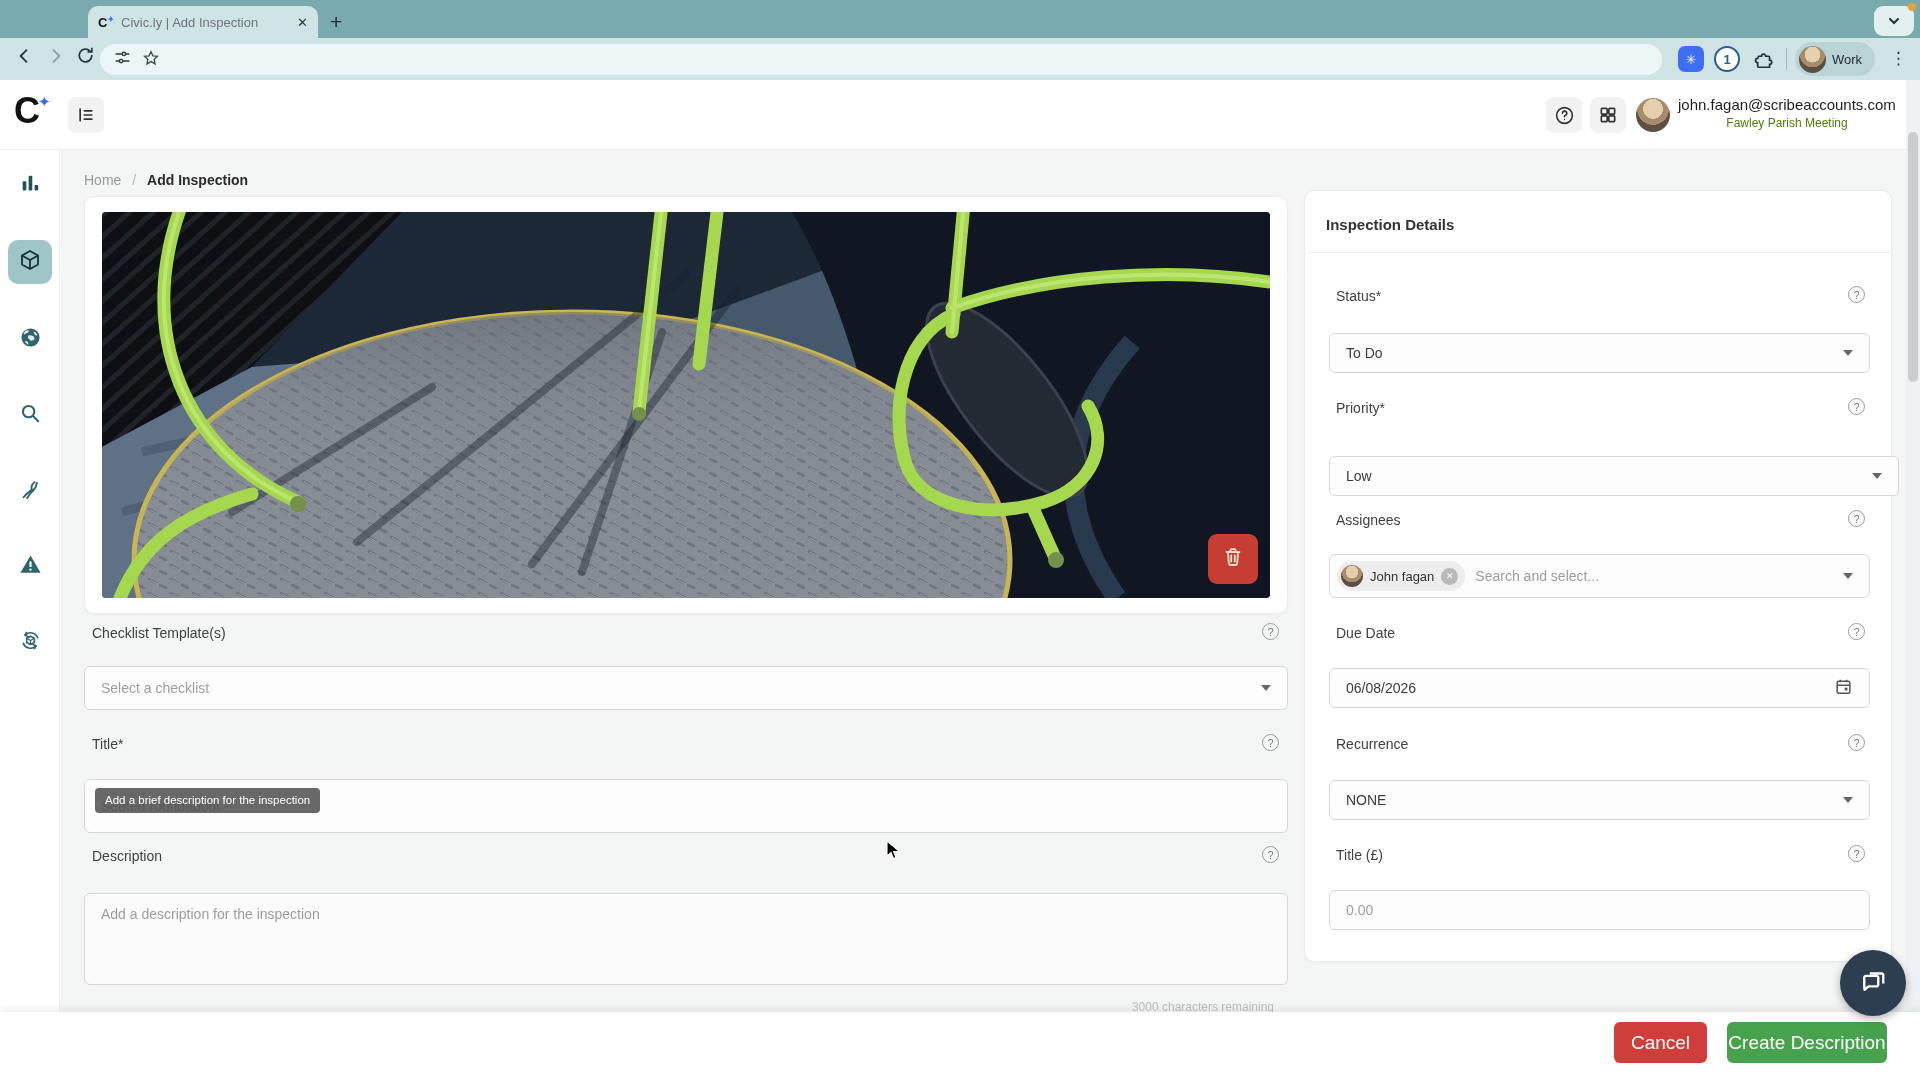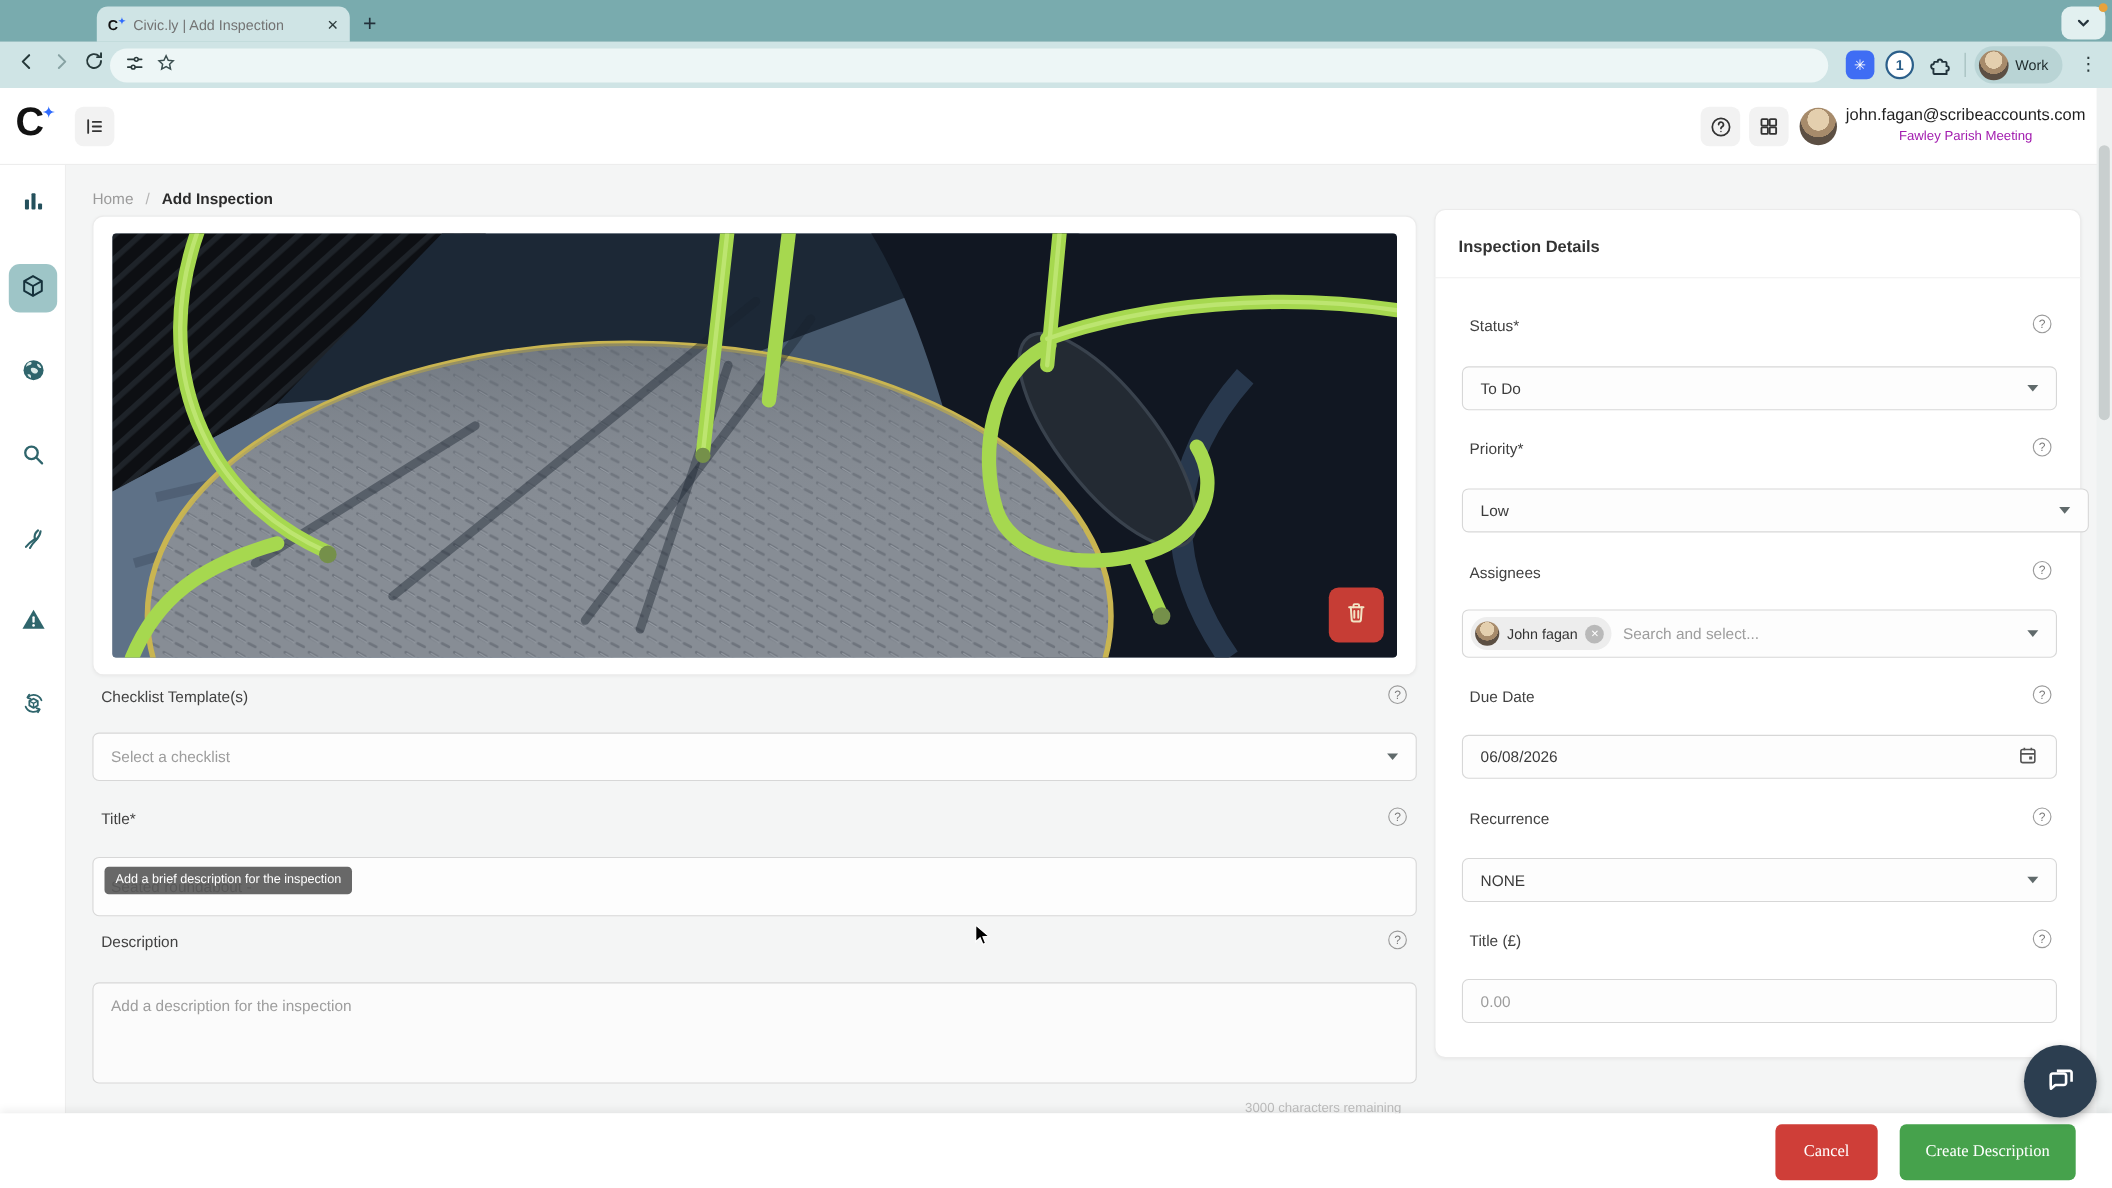--- a/index.html
+++ b/index.html
@@ -18,21 +18,21 @@
 .urltext{font-size:14px;color:#1d2b2c;flex:1}
 .extwrap{top:46px;z-index:11}
 .profilepill{left:1795px;top:42px;width:80px;height:34px;background:#b9d4d5;border-radius:17px;display:flex;align-items:center;gap:6px;padding:0 4px;z-index:11}
 .avatarimg{border-radius:50%;background:radial-gradient(circle at 50% 32%,#e4cfae 0 34%,#a78b6b 35% 55%,#5c4f43 56% 100%)}
 
 .appheader{left:0;top:80px;width:1920px;height:70px;background:#ffffff;border-bottom:1px solid #ededed;z-index:5}
 .logoC{font-size:36px;font-weight:800;color:#121212;line-height:1}
 .sparkle{color:#2f6bfe;font-size:15px;position:relative;top:-16px;left:-2px}
 .hbtn{width:36px;height:36px;background:#f2f2f2;border-radius:8px;display:flex;align-items:center;justify-content:center}
 .email{font-size:15px;color:#1f1f1f}
-.org{font-size:12px;color:#a21caf;text-align:center;margin-top:3px}
+.org{font-size:12px;color:#4d7c0f;text-align:center;margin-top:3px}
 
 .sidebar{left:0;top:150px;width:60px;height:862px;background:#fff;border-right:1px solid #eeeeee;z-index:6}
 .sideitem{left:8px;width:44px;height:44px;display:flex;align-items:center;justify-content:center;border-radius:10px}
 .sideactive{background:#9ec5c7}
 
 .crumb{font-size:14px}
 .card{background:#fff;border:1px solid #ebebeb;border-radius:10px;box-shadow:0 1px 3px rgba(0,0,0,.04)}
 .lbl{font-size:14px;color:#414141}
 .qhelp{width:17px;height:17px;border:1.5px solid #9a9a9a;border-radius:50%;color:#7d7d7d;font-size:11px;display:flex;align-items:center;justify-content:center;background:#fff0}
 .fieldbox{background:#fdfdfd;border:1px solid #d7d7d7;border-radius:6px;display:flex;align-items:center;padding:0 16px;font-size:14px;color:#3b3b3b;gap:10px}
@@ -41,21 +41,21 @@
 input.plain,textarea.plain{width:100%;height:100%;border:1px solid #d7d7d7;border-radius:6px;background:#fdfdfd;font-family:"Liberation Sans",sans-serif;font-size:14px;color:#2f2f2f;padding:0 16px;outline:none}
 textarea.plain{padding:12px 16px;resize:none;background:#fbfbfb}
 input.plain::placeholder,textarea.plain::placeholder{color:#9d9d9d}
 .tooltip{background:rgba(92,92,92,.93);color:#fff;font-size:11.5px;line-height:25px;padding:0 10px;border-radius:4px;white-space:nowrap;z-index:8}
 .chip{background:#ededed;border-radius:16px;height:30px;display:flex;align-items:center;gap:7px;padding:0 7px 0 4px}
 .chipname{font-size:13px;color:#333}
 .chipx{width:17px;height:17px;border-radius:50%;background:#b9b9b9;color:#fff;font-size:9px;display:flex;align-items:center;justify-content:center}
 .charcount{font-size:12px;color:#bdbdbd;text-align:right}
 
 .footer{left:0;top:1012px;width:1920px;height:68px;background:#fff;box-shadow:0 -3px 8px rgba(0,0,0,.07);z-index:30}
-.btn{height:51px;border:none;border-radius:6px;color:#fff;font-size:15px;font-family:Liberation Serif, serif;display:flex;align-items:center;justify-content:center;cursor:pointer}
+.btn{height:41px;border:none;border-radius:6px;color:#fff;font-size:19px;font-family:Liberation Sans, sans-serif;display:flex;align-items:center;justify-content:center;cursor:pointer}
 .btn-red{background:#cf3e38}
 .btn-green{background:#46a24c}
 .chatfab{left:1840px;top:950px;width:66px;height:66px;border-radius:50%;background:#2c3e50;display:flex;align-items:center;justify-content:center;box-shadow:0 3px 8px rgba(0,0,0,.3);z-index:40}
 .scrolltrack{left:1906px;top:80px;width:14px;height:1000px;background:#eef1f1;z-index:25}
 .scrollthumb{left:1908px;top:132px;width:10px;height:250px;background:#c9cfcf;border-radius:5px;z-index:26}
 .divider-v{width:1px;height:22px;background:#9fb9ba}
 </style>
 </head>
 <body>
 
@@ -308,21 +308,21 @@
 
 <div class="abs lbl" style="left:1336px;top:288px">Status*</div>
 <div class="abs qhelp" style="left:1848px;top:286px">?</div>
 <div class="abs fieldbox" style="left:1329px;top:333px;width:541px;height:40px">
   <span>To Do</span>
   <span class="caret"></span>
 </div>
 
 <div class="abs lbl" style="left:1336px;top:400px">Priority*</div>
 <div class="abs qhelp" style="left:1848px;top:398px">?</div>
-<div class="abs fieldbox" style="left:1329px;top:444px;width:570px;height:40px">
+<div class="abs fieldbox" style="left:1329px;top:456px;width:570px;height:40px">
   <span>Low</span>
   <span class="caret"></span>
 </div>
 
 <div class="abs lbl" style="left:1336px;top:512px">Assignees</div>
 <div class="abs qhelp" style="left:1848px;top:510px">?</div>
 <div class="abs fieldbox" style="left:1329px;top:554px;width:541px;height:44px;padding:0 16px 0 7px">
   <span class="chip">
     <span class="avatarimg" style="width:22px;height:22px;display:inline-block"></span>
     <span class="chipname">John fagan</span>

